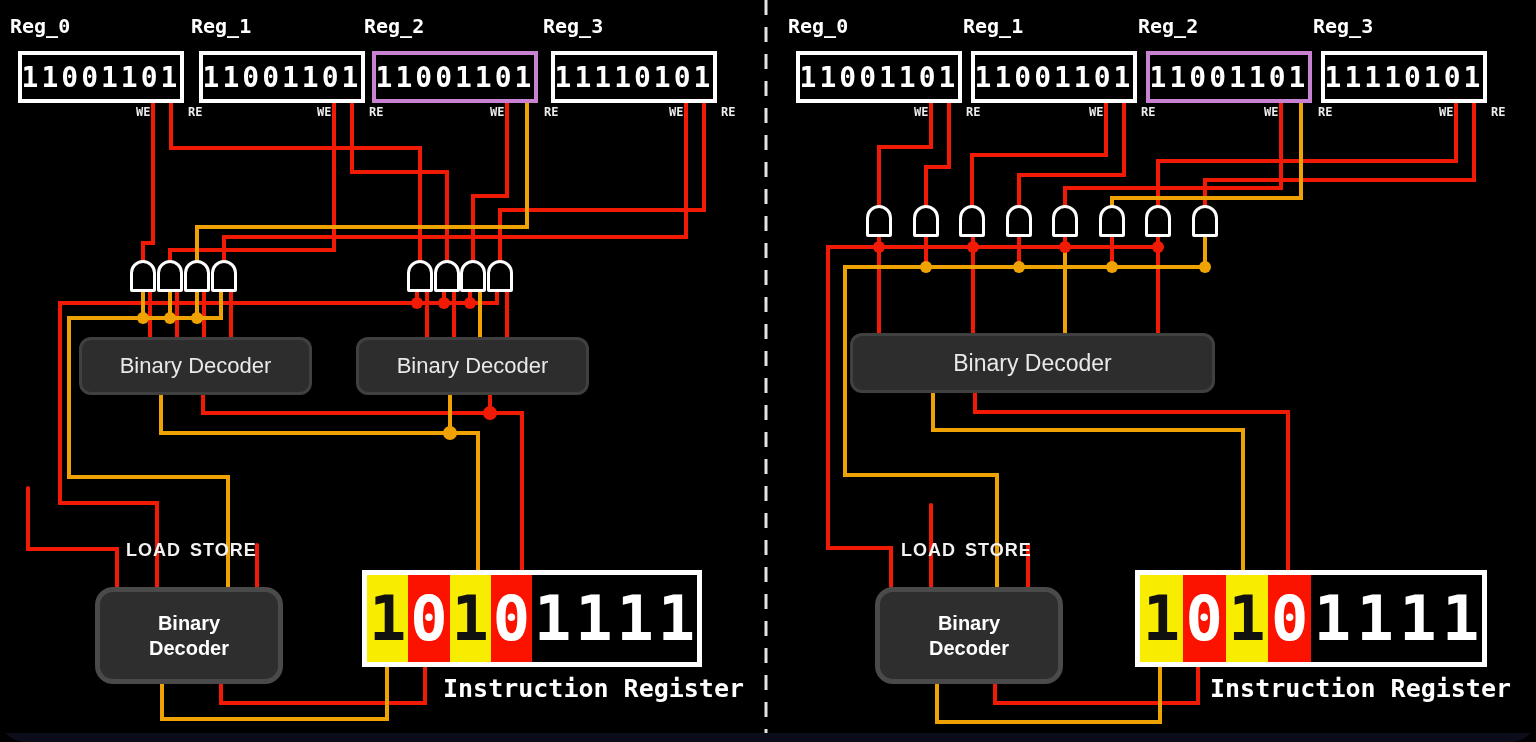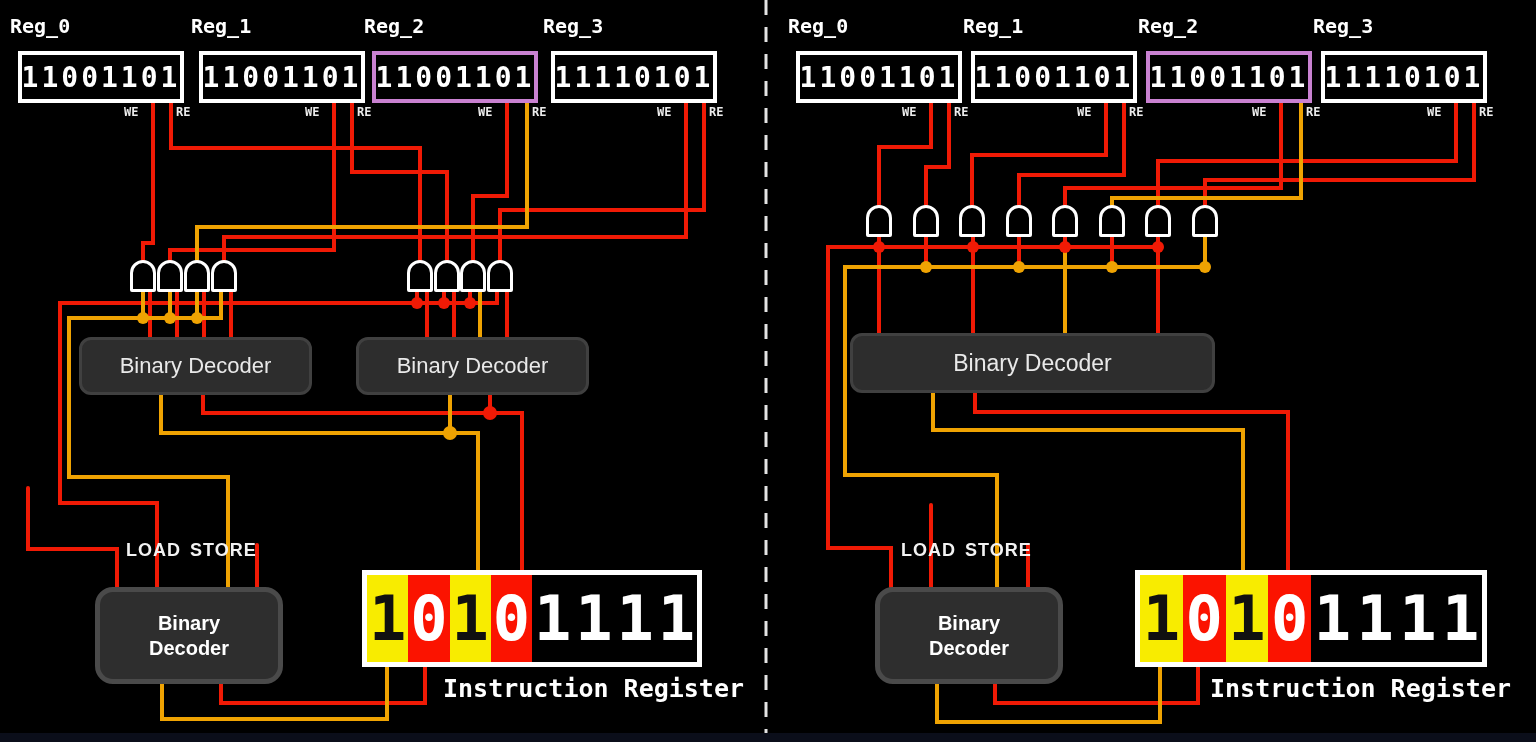--- a/index.html
+++ b/index.html
@@ -1,26 +1,26 @@
 <!DOCTYPE html>
 <html><head>
 <meta charset="utf-8">
 <style>
   html,body{margin:0;padding:0;background:#000;}
   #stage{position:relative;width:1536px;height:742px;background:#000;overflow:hidden;
-         font-family:"DejaVu Sans Mono",monospace;}
+         font-family:"DejaVu Sans Mono",monospace;border-radius:25px;}
   #wires{position:absolute;left:0;top:0;z-index:1;}
 
   
   .reg-label{position:absolute;z-index:2;color:#fff;font-size:20px;font-weight:bold;white-space:nowrap;}
   .register{position:absolute;z-index:2;height:44px;border:4px solid #fff;background:#000;
             display:flex;align-items:center;justify-content:center;}
   .register.hl{border-color:#c981d1;}
   .register .val{color:#fff;font-size:28px;font-weight:bold;letter-spacing:3px;}
-  .pin-label{position:absolute;z-index:3;color:#ececec;font-size:12px;font-weight:bold;}
+  .pin-label{position:absolute;z-index:3;color:#ececec;font-size:12px;font-weight:bold;margin-left:12px;}
 
   
   .gate{position:absolute;z-index:2;width:20px;height:26px;background:#000;
         border:3px solid #fff;border-radius:13px 13px 2px 2px;}
 
   
   .decoder{position:absolute;z-index:2;background:#2d2d2d;border:3px solid #404040;border-radius:12px;
            display:flex;align-items:center;justify-content:center;
            color:#e9e9e9;font-family:"Liberation Sans",sans-serif;font-size:22px;font-weight:500;}
   .decoder2{position:absolute;z-index:2;background:#2e2e2e;border:5px solid #4a4a4a;border-radius:18px;

